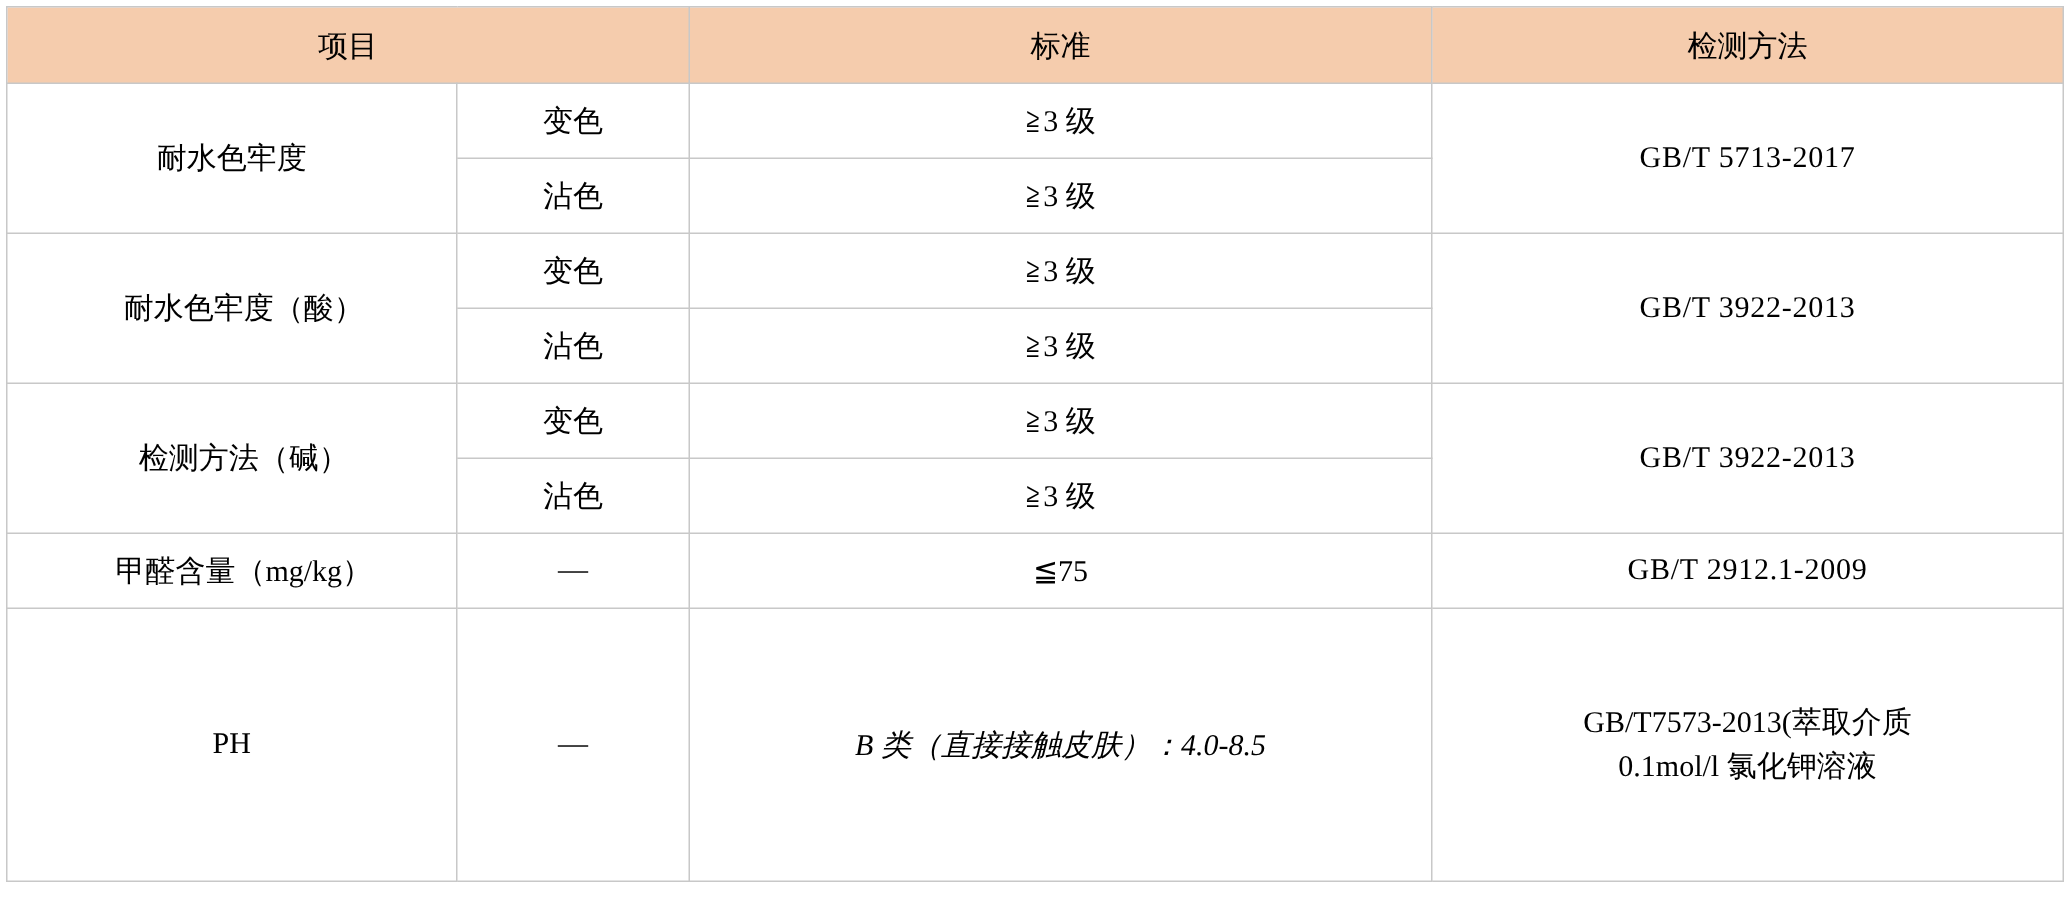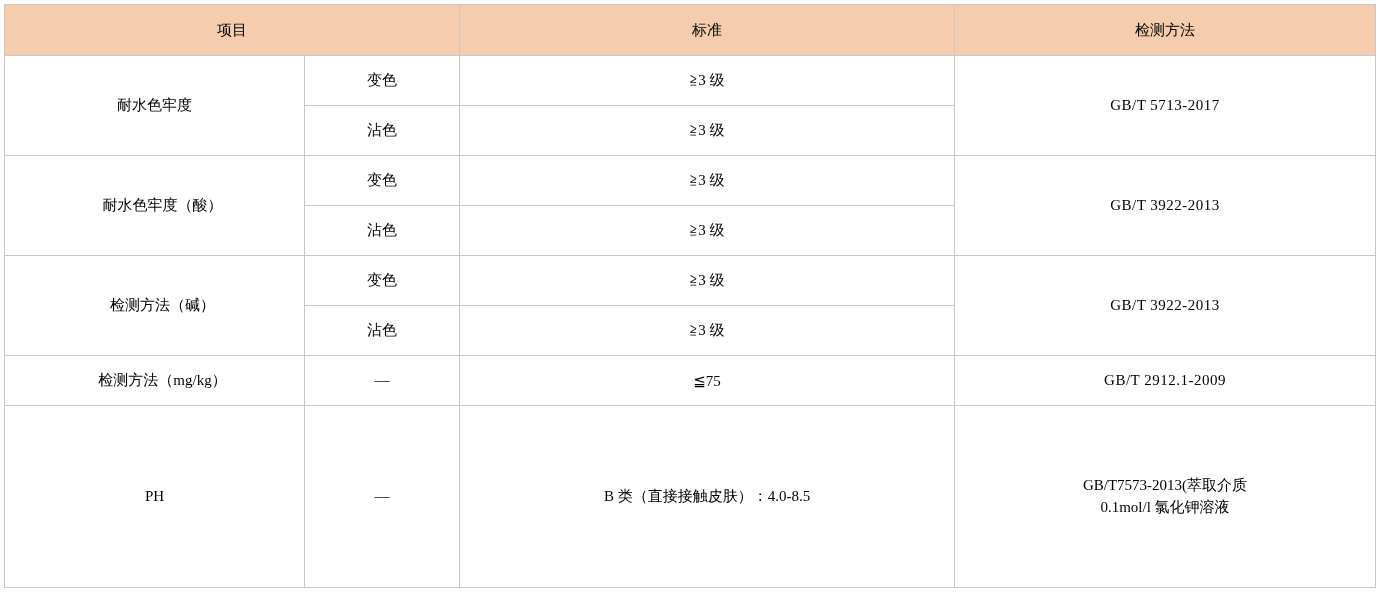--- a/index.html
+++ b/index.html
@@ -21,21 +21,21 @@
   }
   table.spec {
     border-collapse: collapse;
     table-layout: fixed;
     width: 1371px;
     margin: 4px 0 0 4px;
   }
   table.spec td, table.spec th {
     border: 1px solid #c8c8c8;
     padding: 0 6px;
-    font-size: 15px;
+    font-size: 20px;
     font-weight: normal;
     color: #000000;
     text-align: center;
     vertical-align: middle;
     font-family: "Liberation Serif", serif;
   }
   thead th {
     background: #f5ccad;
     height: 50px;
     font-size: 25px;
@@ -65,20 +65,21 @@
     line-height: 1.45;
   }
   td.ph-label {
     text-align: center;
     font-size: 25px;
   }
   td.std-left {
     text-align: left;
     font-size: 23px;
     padding-left: 6px;
+    font-style: italic;
   }
   .col1 { width: 300px; }
   .col2 { width: 155px; }
   .col3 { width: 495px; }
   .col4 { width: 421px; }
   .dash { font-size: 24px; }
   .tall { height: 182px; }
 </style>
 </head>
 <body>
@@ -127,21 +128,21 @@
         <td class="sub">变色</td>
         <td class="std">≧3 级</td>
         <td class="method" rowspan="2">GB/T 3922-2013</td>
       </tr>
       <tr>
         <td class="sub">沾色</td>
         <td class="std">≧3 级</td>
       </tr>
 
       <tr>
-        <td class="item-name pad">检测方法（mg/kg）</td>
+        <td class="item-name pad">甲醛含量（mg/kg）</td>
         <td class="sub dash">—</td>
         <td class="std">≦75</td>
         <td class="method">GB/T 2912.1-2009</td>
       </tr>
 
       <tr class="tall">
         <td class="ph-label">PH</td>
         <td class="dash">—</td>
         <td class="std-left">B 类（直接接触皮肤）：4.0-8.5</td>
         <td class="method-multi">

